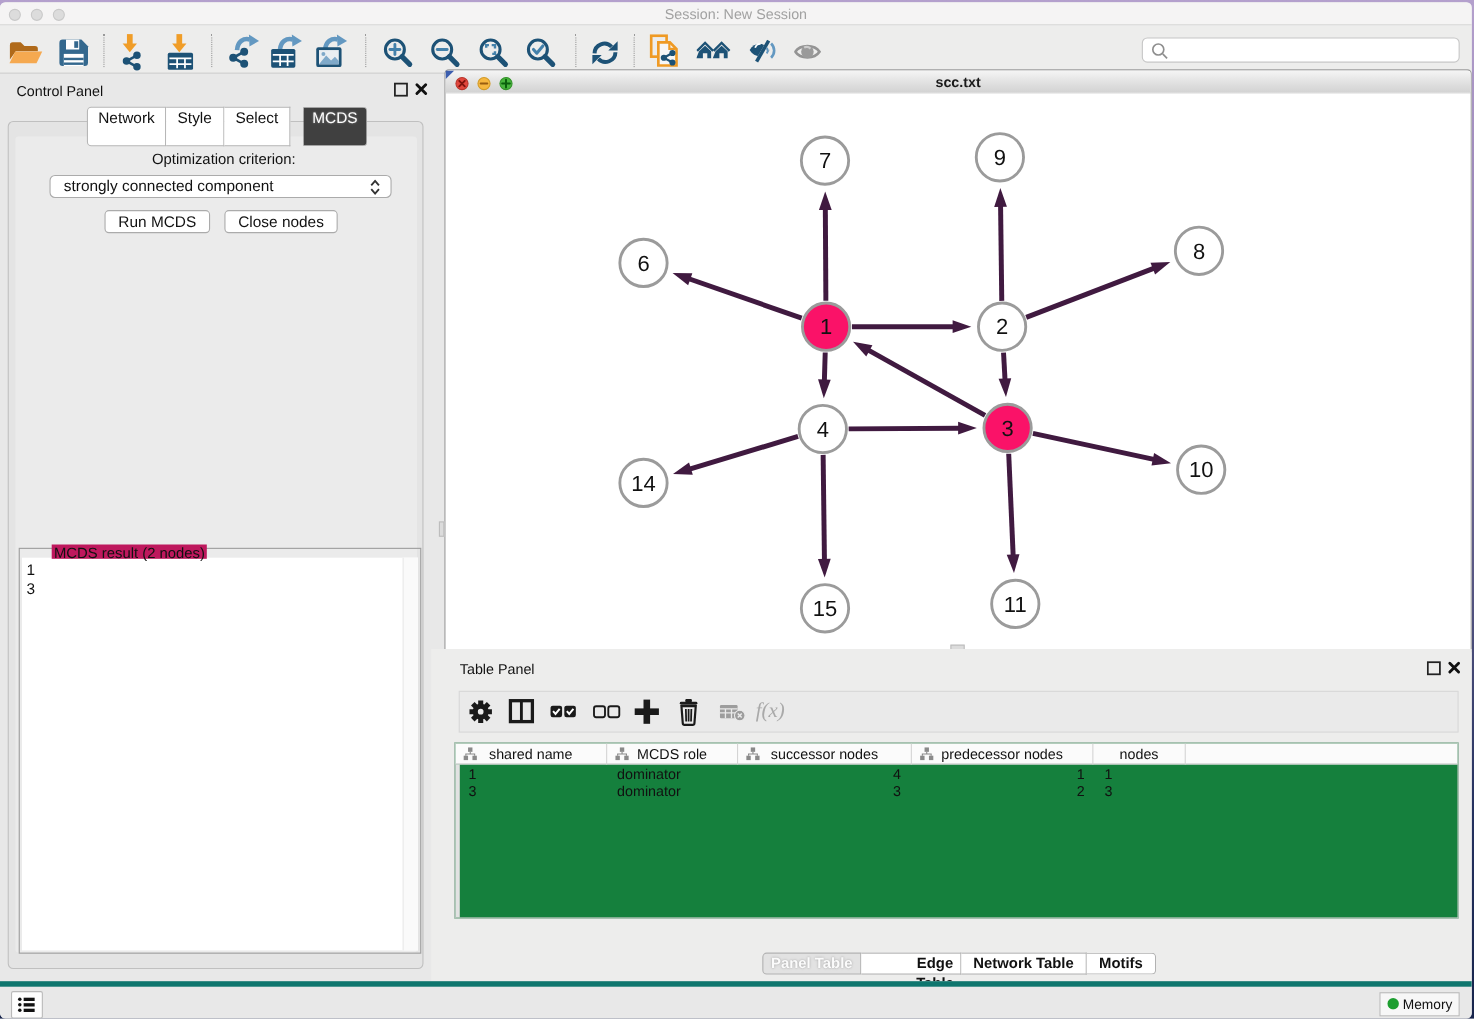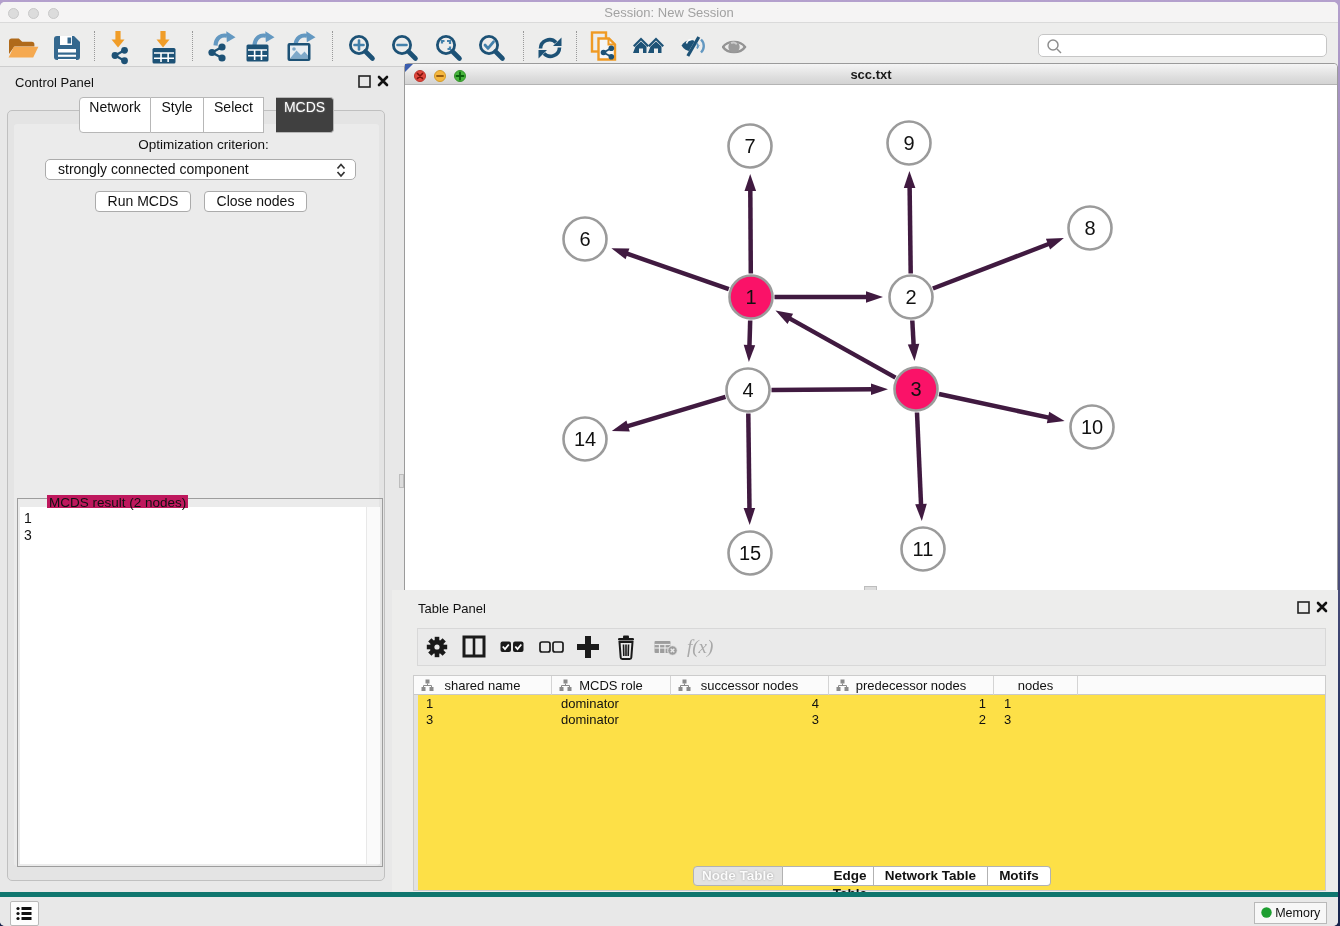--- a/index.html
+++ b/index.html
@@ -51,21 +51,21 @@
   border-radius:4px 4px 0 0; }
 .nettitle .t { position:absolute; left:0; right:0; top:3px; text-align:center;
   font-size:13px; font-weight:bold; color:#1a1a1a; }
 .mac { position:absolute; top:6px; width:12px; height:12px; border-radius:50%; }
 .mac svg { position:absolute; left:0; top:0; }
 
 .tablepanel { position:absolute; left:392px; top:588px; width:946px; height:302px; background:#ededec; }
 .tp-title { position:absolute; left:26px; top:11px; font-size:13px; color:#111; }
 .tp-toolbar { position:absolute; left:25px; top:38px; width:909px; height:38px;
   background:#eaeaea; border:1px solid #d8d8d8; }
-.tbl { position:absolute; left:21px; top:85px; width:913px; height:216px; background:#fde047;
+.tbl { position:absolute; left:21px; top:85px; width:913px; height:160px; background:#15803d;
   border:1px solid #cccccc; }
 .tbl-headrow { position:absolute; left:0; top:0; right:0; height:19px; background:#fbfbfb;
   border-bottom:1px solid #c9c9c9; }
 .th { position:absolute; top:0; height:19px; border-right:1px solid #d4d4d4;
   font-size:13px; color:#111; text-align:center; line-height:19px; }
 .row { position:absolute; font-size:13px; color:#111; height:16px; line-height:16px; }
 .bt-tabs { position:absolute; left:0; top:276px; height:20px; }
 .bt-tab { position:absolute; height:20px; background:#fff; border:1px solid #b2b2b2;
   font-size:13.5px; font-weight:bold; color:#111; text-align:center; line-height:18px; }
 
@@ -448,21 +448,21 @@
         <div class="row" style="left:500px;top:20px;width:72px;text-align:right;">1</div>
         <div class="row" style="left:590px;top:20px;">1</div>
         <div class="row" style="left:12px;top:36px;">3</div>
         <div class="row" style="left:147px;top:36px;">dominator</div>
         <div class="row" style="left:330px;top:36px;width:75px;text-align:right;">3</div>
         <div class="row" style="left:500px;top:36px;width:72px;text-align:right;">2</div>
         <div class="row" style="left:590px;top:36px;">3</div>
       </div>
     </div>
     <div class="bt-tabs">
-      <div class="bt-tab" style="left:301px;width:90px;border-radius:4px 0 0 4px;background:#e2e2e2;color:#fbfbfb;text-shadow:0 0 2px #999;font-weight:bold;">Node Table</div>
+      <div class="bt-tab" style="left:301px;width:90px;border-radius:4px 0 0 4px;background:#e2e2e2;color:#fbfbfb;text-shadow:0 0 2px #999;font-weight:bold;">Panel Table</div>
       <div class="bt-tab" style="left:391px;width:91px;border-left:none;padding-left:44px;">Edge Table</div>
       <div class="bt-tab" style="left:482px;width:114px;border-left:none;">Network Table</div>
       <div class="bt-tab" style="left:596px;width:63px;border-left:none;border-radius:0 4px 4px 0;">Motifs</div>
     </div>
   </div>
 
   <div class="statusbar">
     <div class="listbtn"><svg width="27" height="23">
           <g fill="#111">
             <circle cx="7" cy="6.5" r="1.6"></circle>

